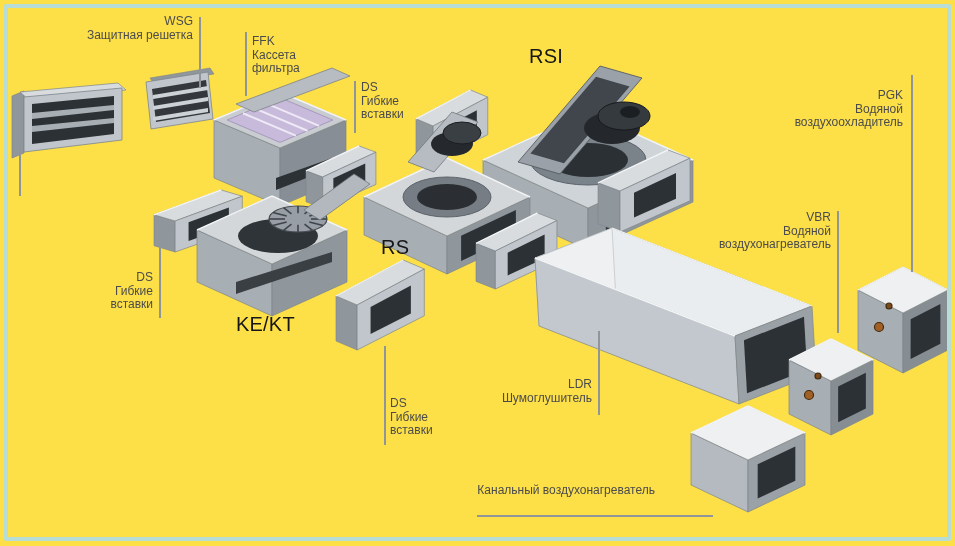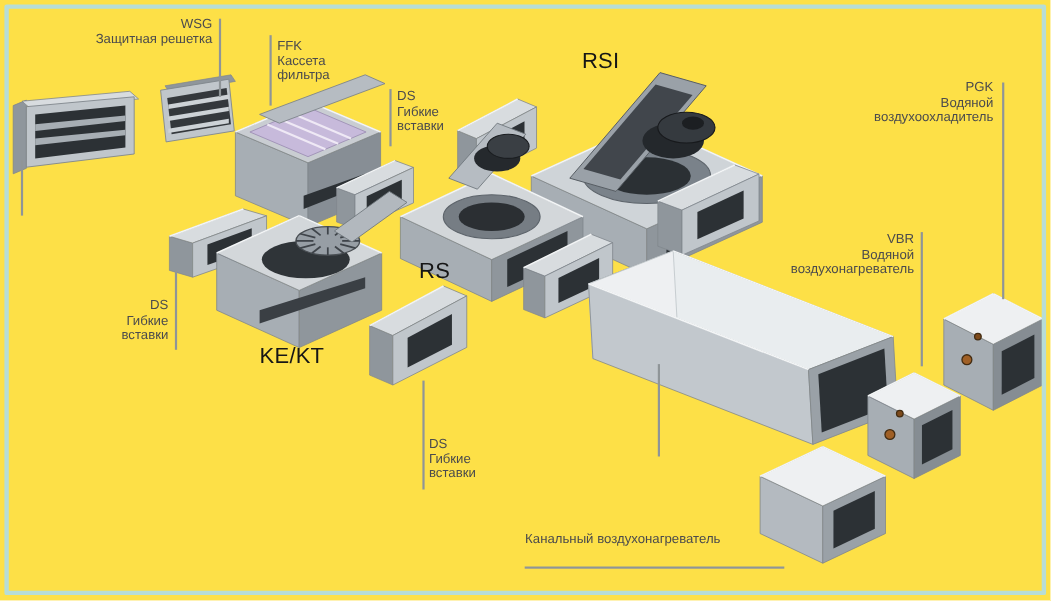--- a/index.html
+++ b/index.html
@@ -197,41 +197,45 @@
 
   <div class="lbl" style="left:361px;top:81px">
     <span class="code">DS</span>
     <span class="code">Гибкие</span>
     <span class="code">вставки</span>
   </div>
   <div class="vline" style="left:354px;top:81px;height:52px"></div>
 
   <div class="vline" style="left:19px;top:146px;height:50px"></div>
 
-  <div class="lbl r" style="right:52px;top:73px">
+  <div class="lbl r" style="right:52px;top:89px">
     <span class="code">PGK</span>
     <span class="code">Водяной</span>
     <span class="code">воздухоохладитель</span>
   </div>
   <div class="vline" style="left:911px;top:75px;height:197px"></div>
 
   <div class="lbl r" style="right:124px;top:211px">
     <span class="code">VBR</span>
     <span class="code">Водяной</span>
     <span class="code">воздухонагреватель</span>
   </div>
   <div class="vline" style="left:837px;top:211px;height:122px"></div>
 
   <div class="lbl r" style="right:802px;top:271px">
     <span class="code">DS</span>
     <span class="code">Гибкие</span>
     <span class="code">вставки</span>
   </div>
   <div class="vline" style="left:159px;top:246px;height:72px"></div>
 
+  <div class="lbl r" style="right:363px;top:378px">
+    <span class="code">LDR</span>
+    <span>Шумоглушитель</span>
+  </div>
   <div class="vline" style="left:598px;top:331px;height:84px"></div>
 
   <div class="lbl" style="left:390px;top:397px">
     <span class="code">DS</span>
     <span class="code">Гибкие</span>
     <span class="code">вставки</span>
   </div>
   <div class="vline" style="left:384px;top:346px;height:99px"></div>
 
   <div class="lbl r" style="right:300px;top:484px">

